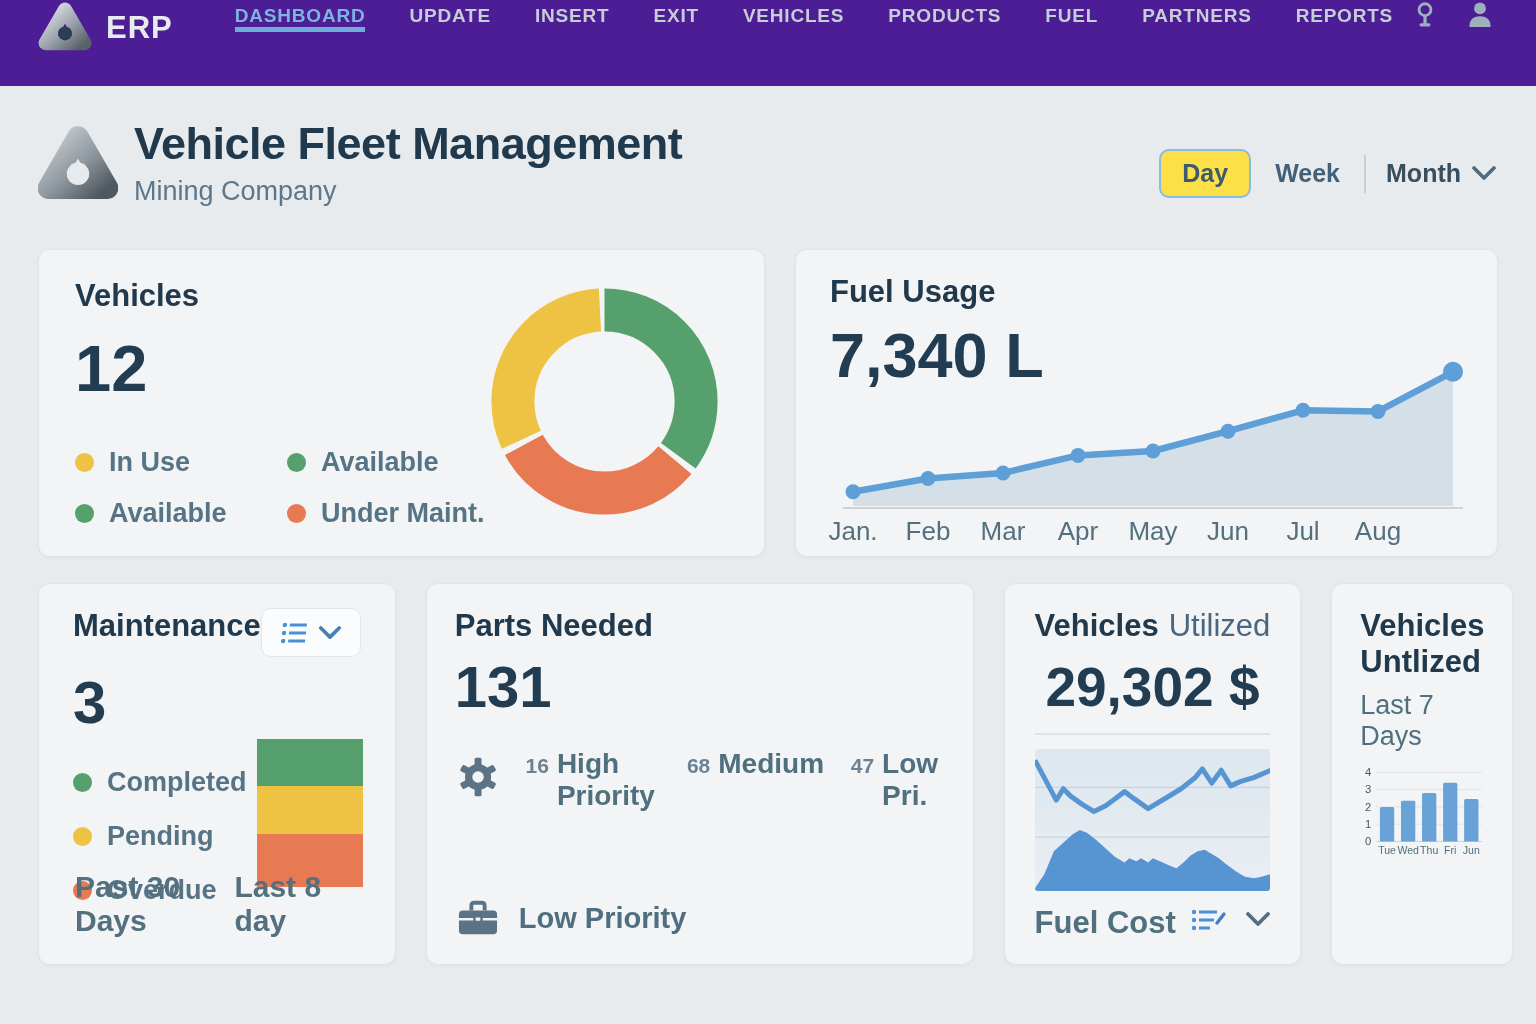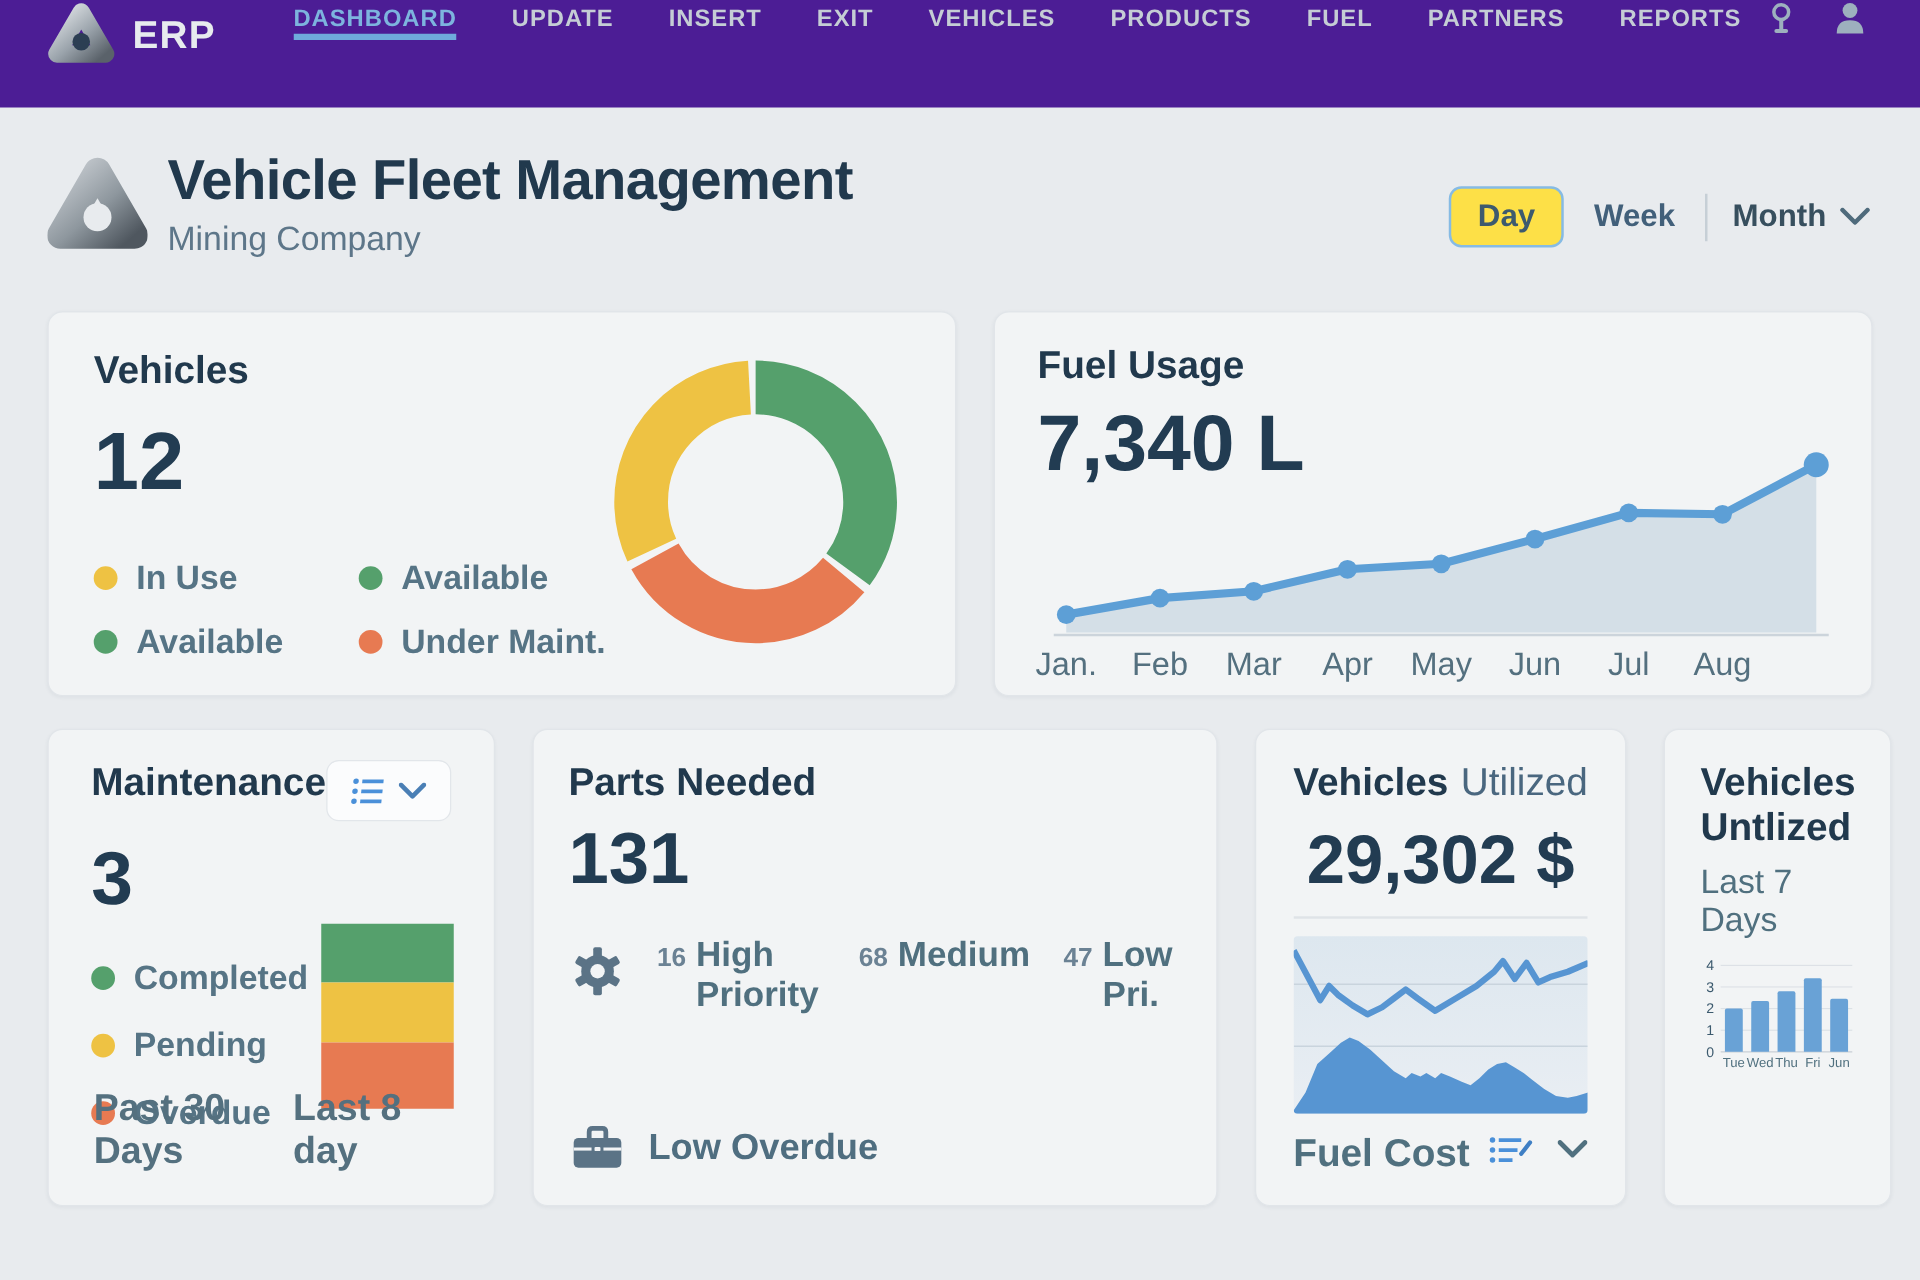--- a/index.html
+++ b/index.html
@@ -314,21 +314,21 @@
         </div>
       </div>
       <div class="parts-footer">
         <svg width="46" height="40" viewBox="0 0 48 42">
           <path d="M17 13 v-5 q0 -3 3 -3 h8 q3 0 3 3 v5" fill="none" stroke="#5b7386" stroke-width="4"></path>
           <rect x="4" y="13" width="40" height="25" rx="4" fill="#5b7386"></rect>
           <rect x="4" y="21" width="40" height="2.6" fill="#f2f4f5"></rect>
           <rect x="19" y="18" width="10" height="8" rx="2" fill="#5b7386"></rect>
           <rect x="21.5" y="20.5" width="5" height="3.5" rx="1" fill="#f2f4f5"></rect>
         </svg>
-        <span>Low Overdue</span>
+        <span>Low Priority</span>
       </div>
     </article>
 
     <article class="card card-util">
       <h2 class="card-title"><span>Vehicles</span><span class="util-title-light">Utilized</span></h2>
       <div class="big-num">29,302 $</div>
       <hr class="util-divider">
       <svg id="mini-svg" class="mini-chart" viewBox="0 0 240 140" preserveAspectRatio="none">
           <line x1="0" y1="37.800000000000004" x2="240" y2="37.800000000000004" stroke="#c9d4dd" stroke-width="1.2"></line>
           <line x1="0" y1="86.8" x2="240" y2="86.8" stroke="#c9d4dd" stroke-width="1.2"></line>

